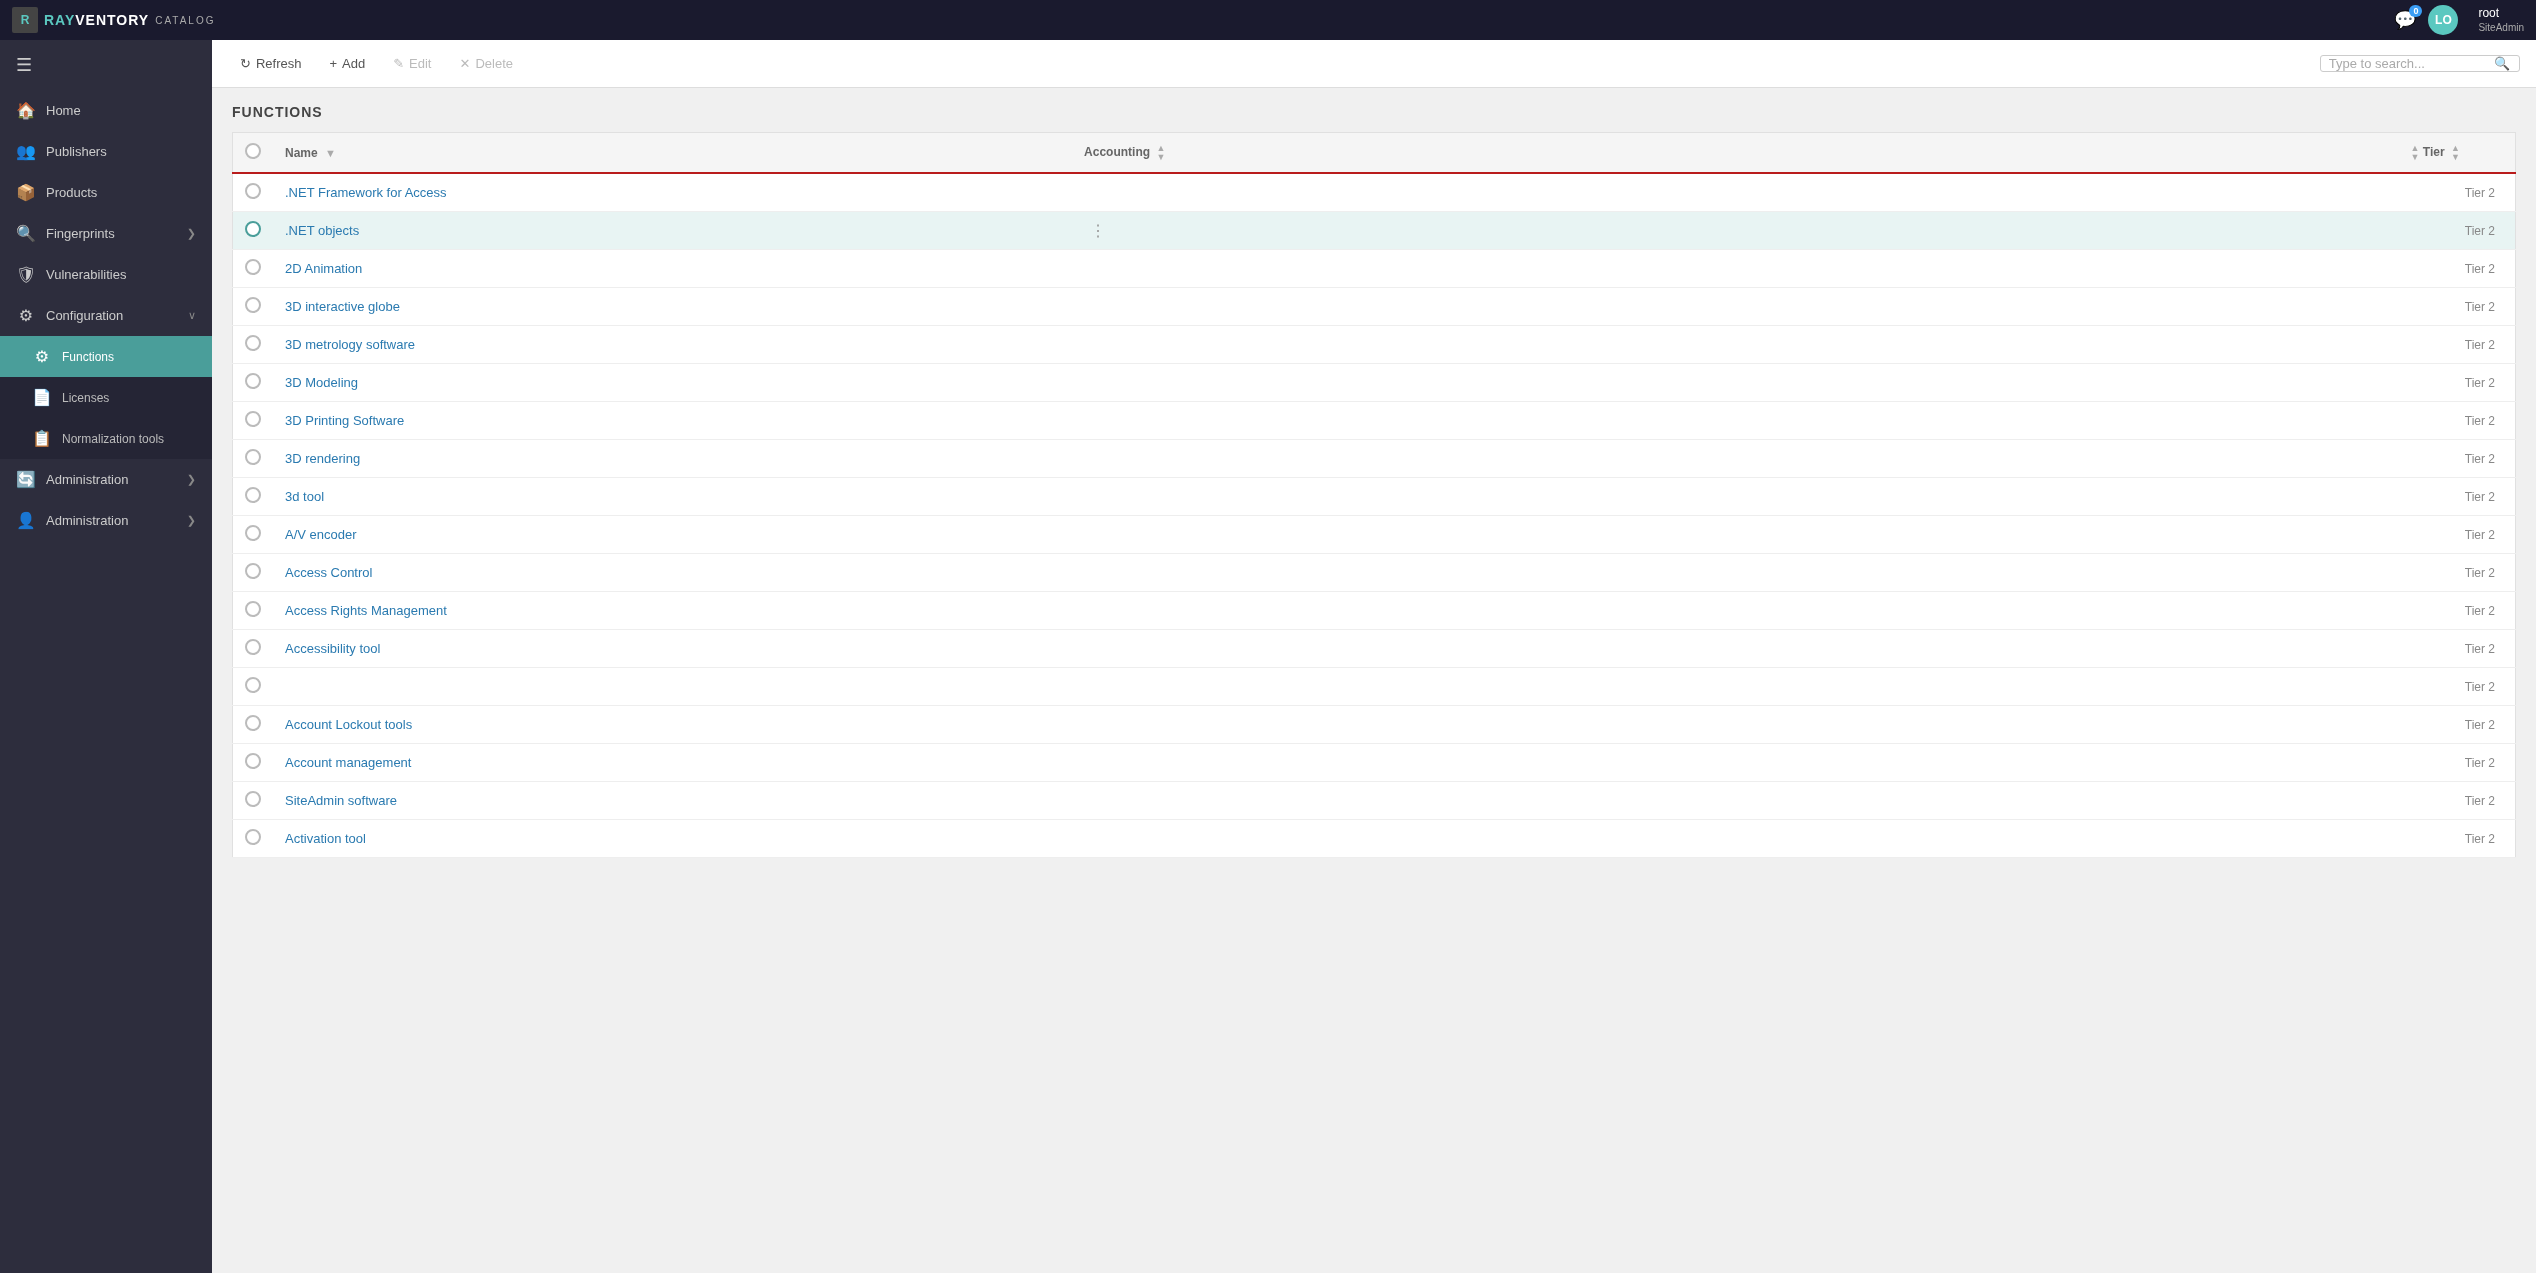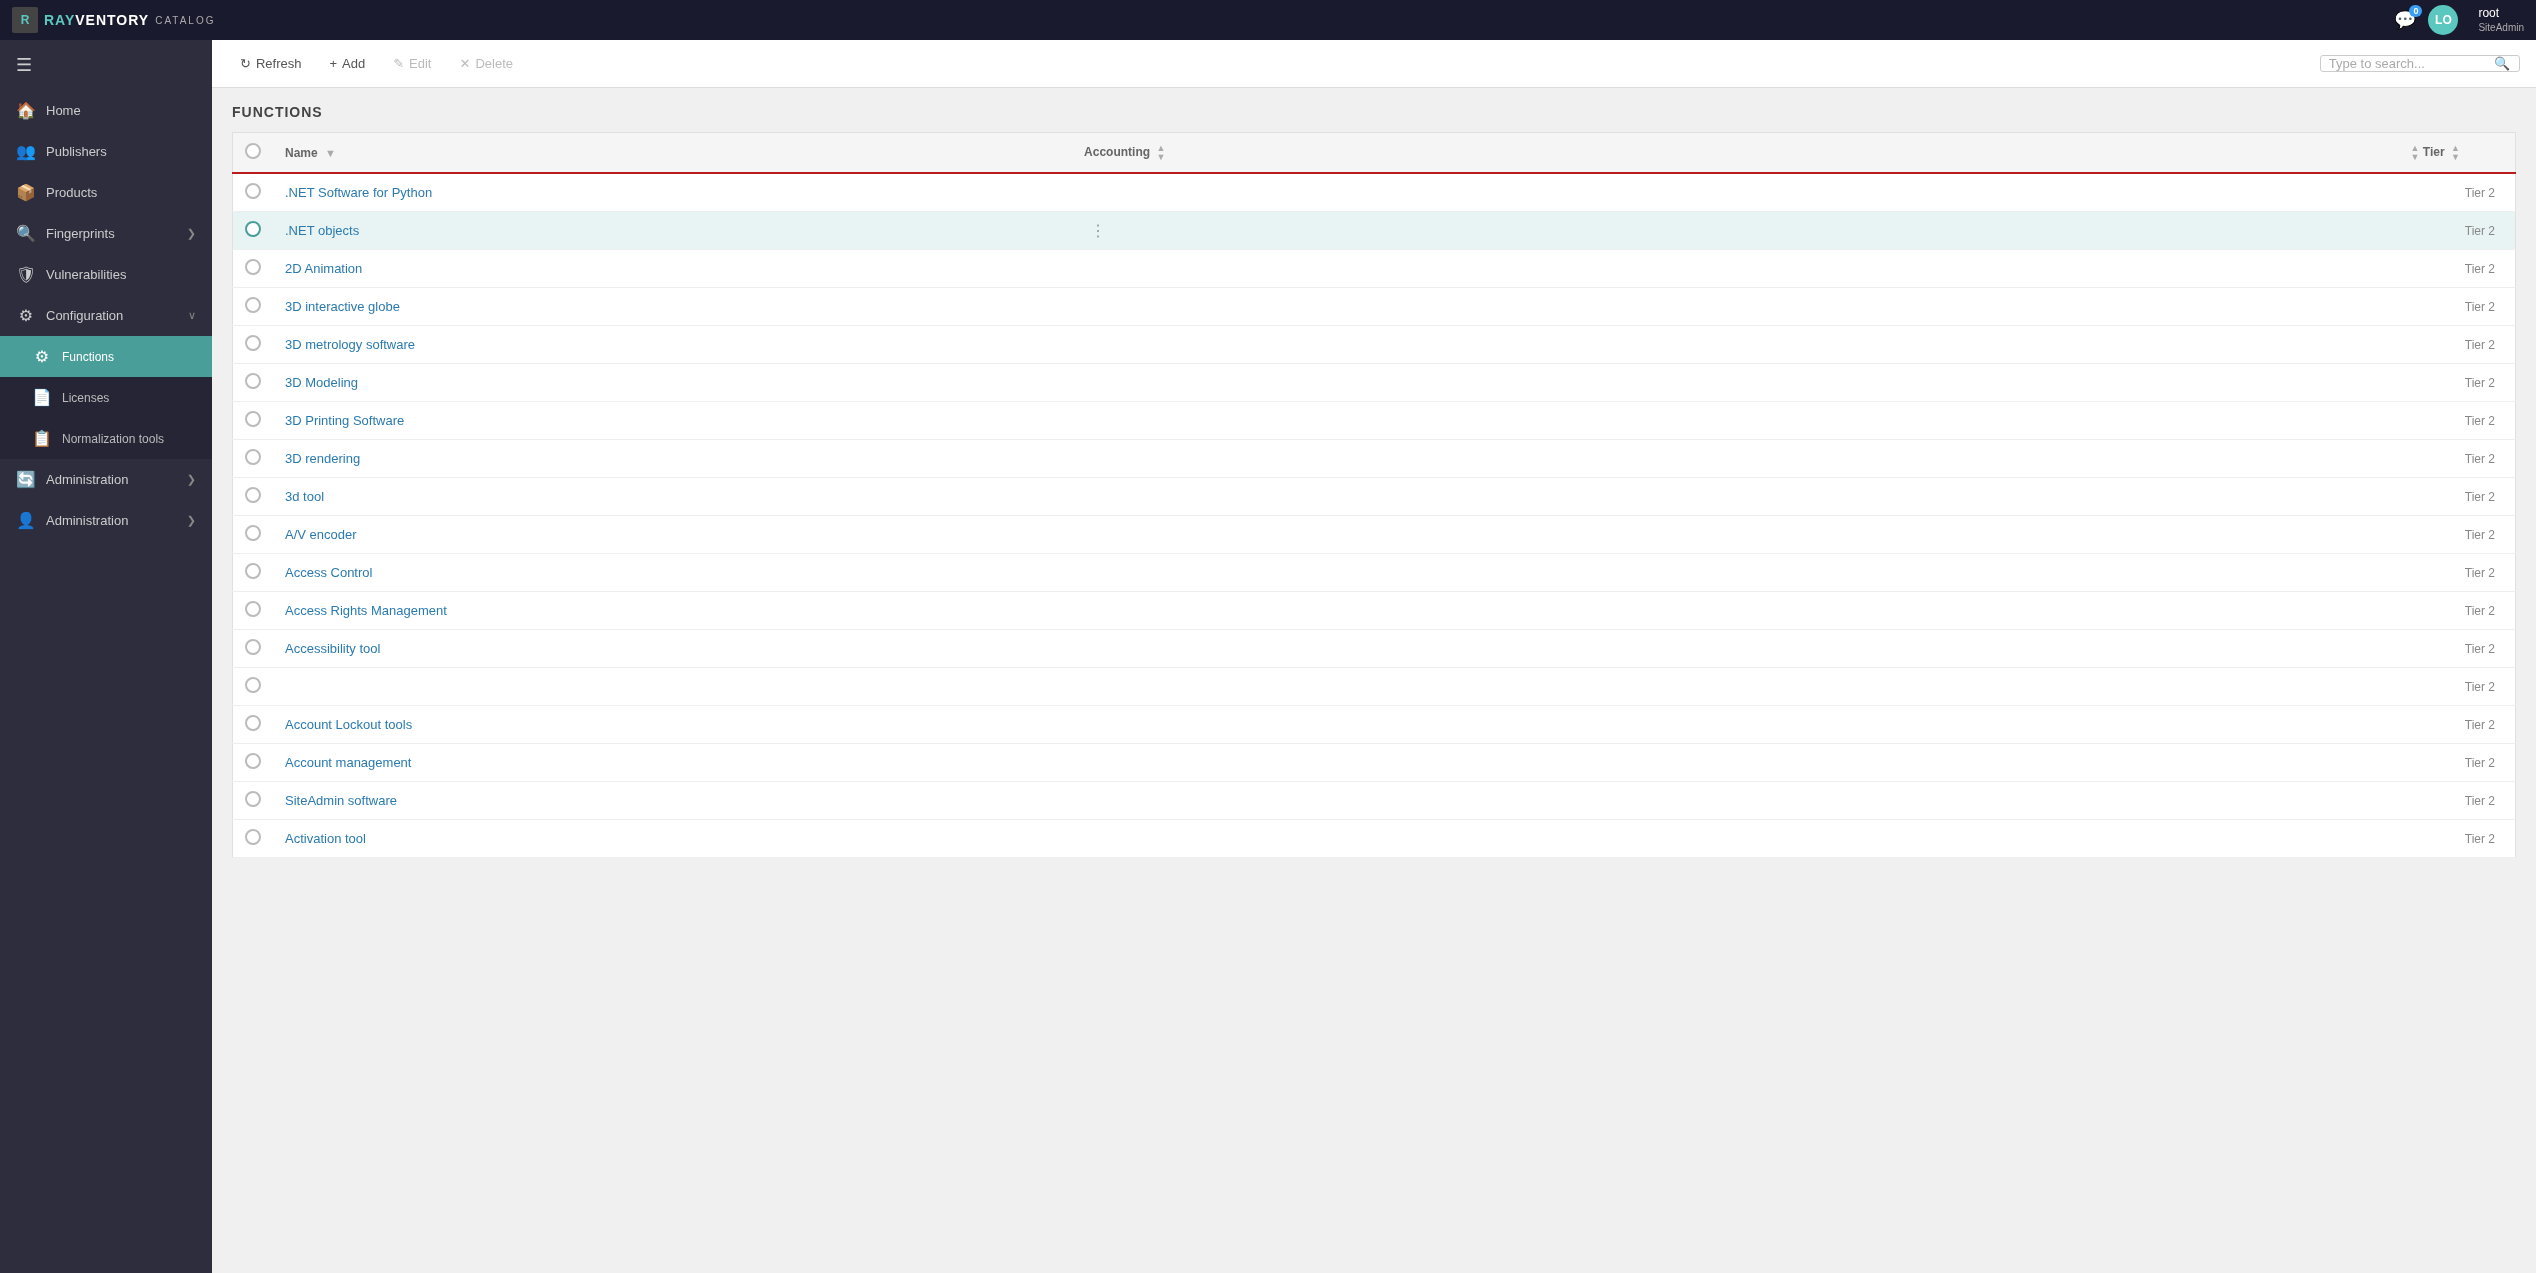--- a/index.html
+++ b/index.html
@@ -417,21 +417,21 @@
               <span class="th-sort-icons">
                   <span>▲</span>
                   <span>▼</span>
                 </span>
             </th>
           </tr>
         </thead>
         <tbody id="table-body">
             <tr>
               <td class="td-checkbox"><span class="checkbox-circle"></span></td>
-              <td><a href="#" class="name-link">.NET Software for Python</a></td>
+              <td><a href="#" class="name-link">.NET Framework for Access</a></td>
               <td style="position: relative;"></td>
               <td class="col-tier"><span class="tier-text">Tier 2</span></td>
             </tr>
             <tr class="selected">
               <td class="td-checkbox"><span class="checkbox-circle checked"></span></td>
               <td><a href="#" class="name-link">.NET objects</a></td>
               <td style="position: relative;"><span class="row-actions">⋮</span></td>
               <td class="col-tier"><span class="tier-text">Tier 2</span></td>
             </tr>
             <tr>

